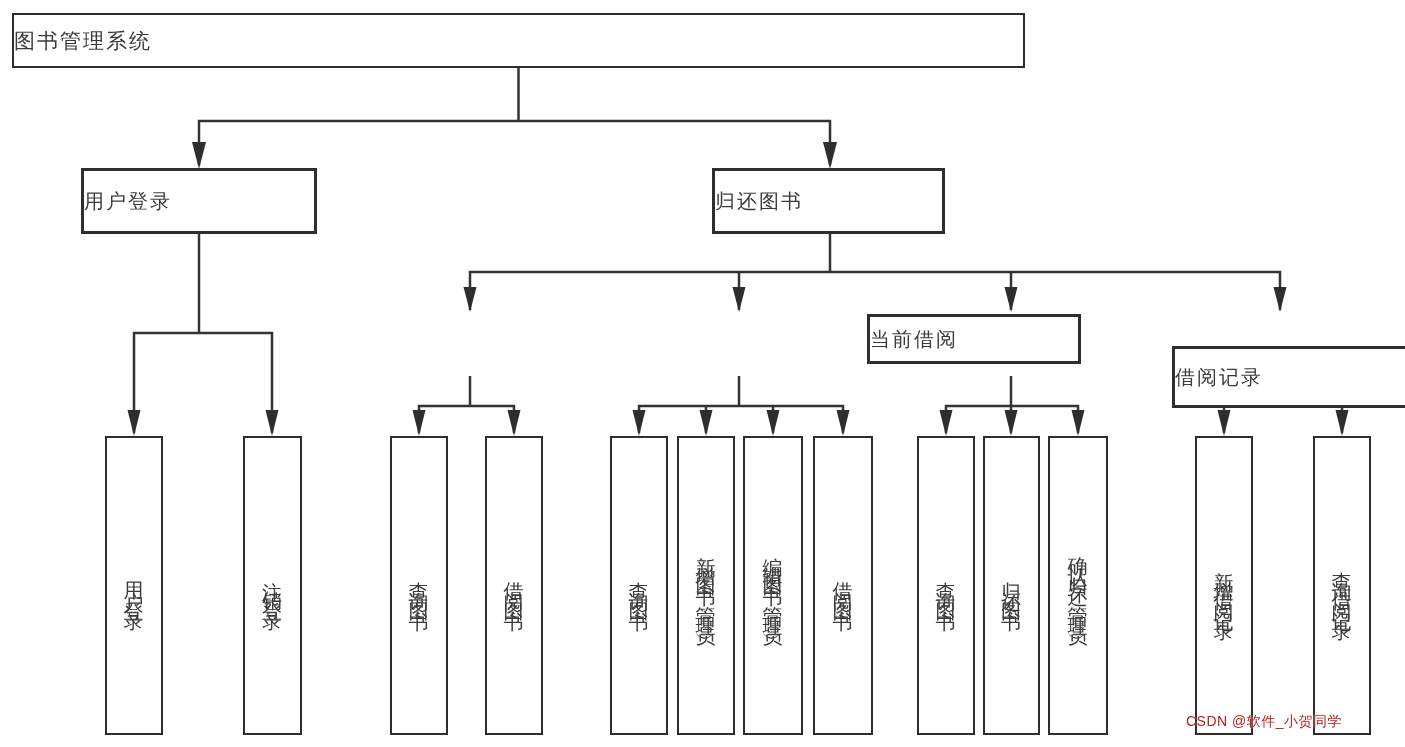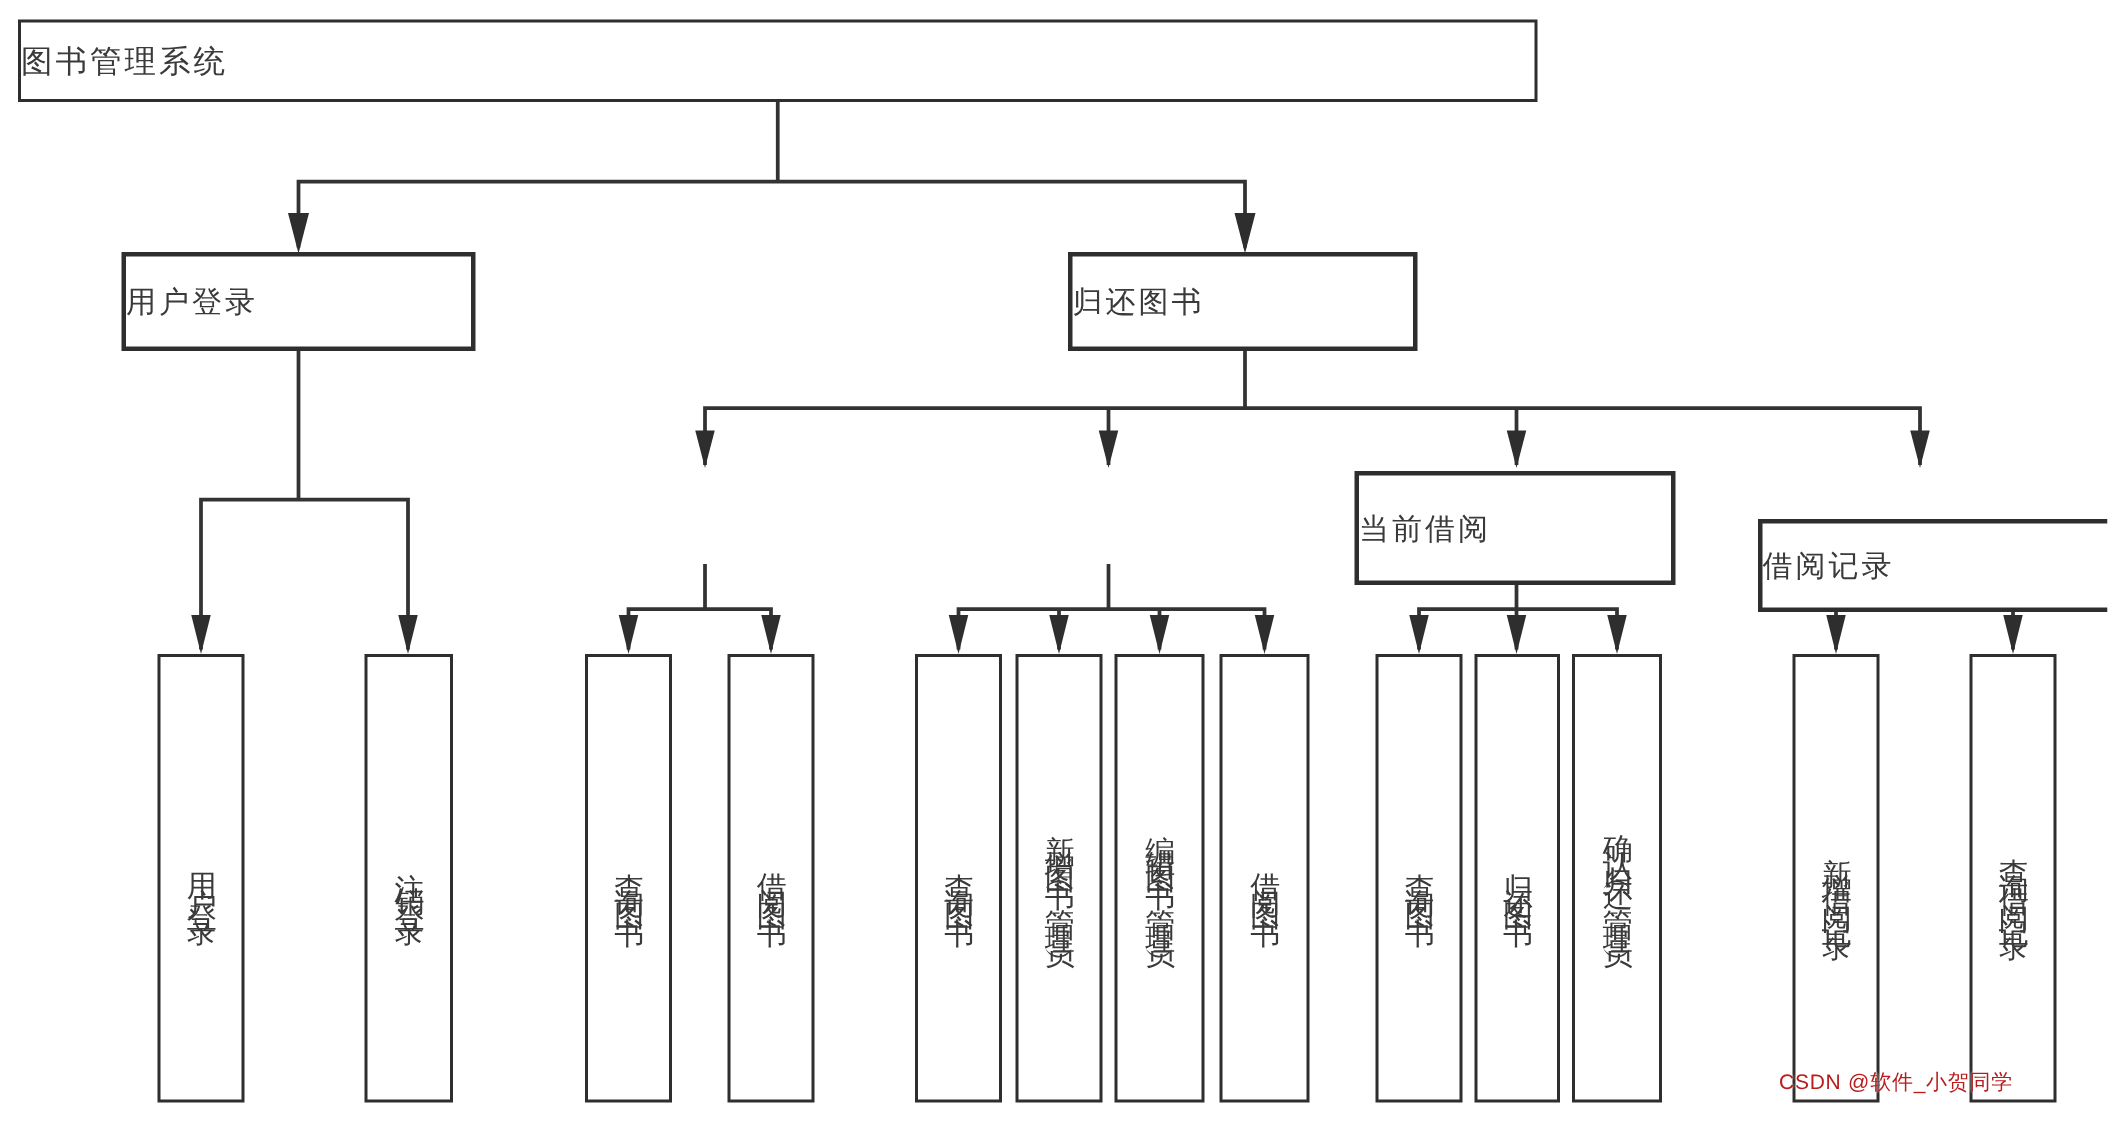--- a/index.html
+++ b/index.html
@@ -149,21 +149,21 @@
     <span>图书管理系统</span>
   </div>
 
   <div class="box" style="left:81px; top:168px; width:236px; height:66px;">
     <span>用户登录</span>
   </div>
   <div class="box" style="left:712px; top:168px; width:233px; height:66px;">
     <span>归还图书</span>
   </div>
 
-  <div class="box" style="left:903px; top:314px; width:214px; height:76px;">
+  <div class="box" style="left:867px; top:314px; width:214px; height:50px;">
     <span>当前借阅</span>
   </div>
   <div class="box" style="left:1172px; top:314px; width:245px; height:62px;margin-top:32px;">
     <span>借阅记录</span>
   </div>
 
   <div class="vbox" style="left:105px; width:58px;">
     <span>用户登录</span>
   </div>
   <div class="vbox" style="left:243px; width:59px;">

